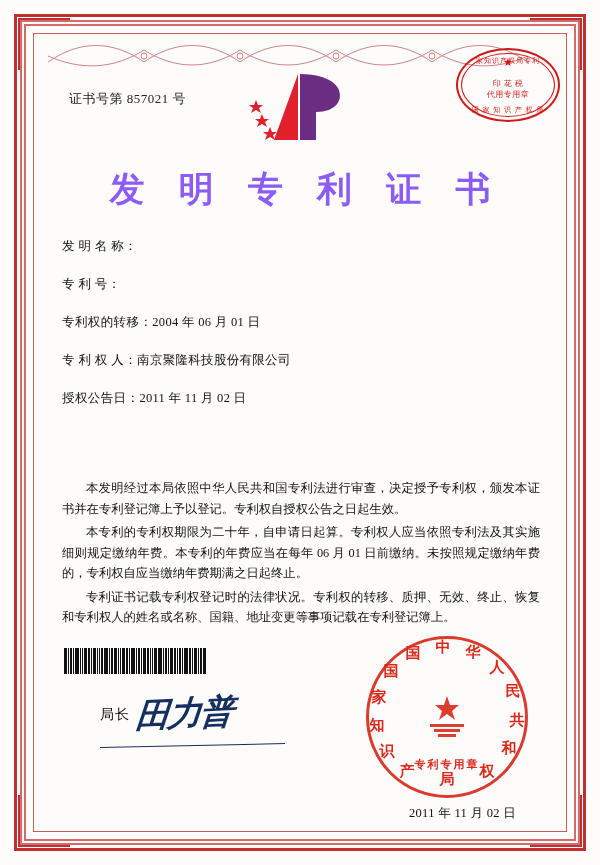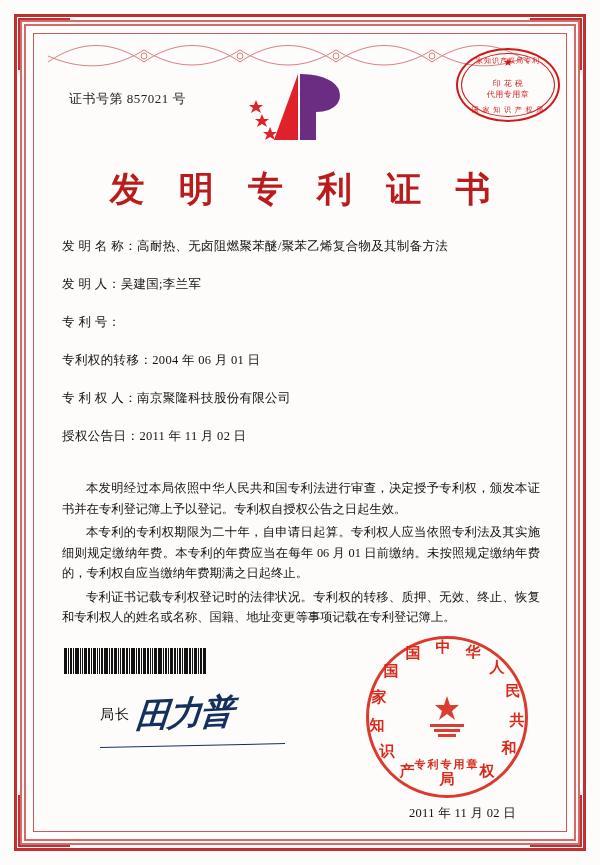--- a/index.html
+++ b/index.html
@@ -155,21 +155,21 @@
 
   .title {
     position: absolute;
     left: 0; right: 0;
     top: 118px;
     text-align: center;
     font-size: 35px;
     font-weight: bold;
     letter-spacing: 11px;
     text-indent: 11px;
-    color: #b91c1c;
+    color: #8b5cf6;
     font-family: "DejaVu Sans", sans-serif;
   }
 
   
   .fields {
     position: absolute;
     left: 14px;
     right: 10px;
     top: 190px;
   }
@@ -383,25 +383,20 @@
           <polygon points="30,57 32,62 37,62 33,65 35,70 30,67 25,70 27,65 23,62 28,62"></polygon>
         </g>
       </svg>
     </div>
 
     <div class="title">发 明 专 利 证 书</div>
 
     <div class="fields">
       <div class="row">
         <span class="label">发 明 名 称：</span>
-        <span class="value">高耐热、无卤阻燃聚苯醚/聚苯乙烯复合物及其制备方法</span>
-      </div>
-      <div class="row">
-        <span class="label">发 明 人：</span>
-        <span class="value">吴建国;李兰军</span>
       </div>
       <div class="row">
         <span class="label">专 利 号：</span>
       </div>
       <div class="row">
         <span class="label">专利权的转移：</span>
         <span class="value">2004 年 06 月 01 日</span>
       </div>
       <div class="row">
         <span class="label">专 利 权 人：</span>

